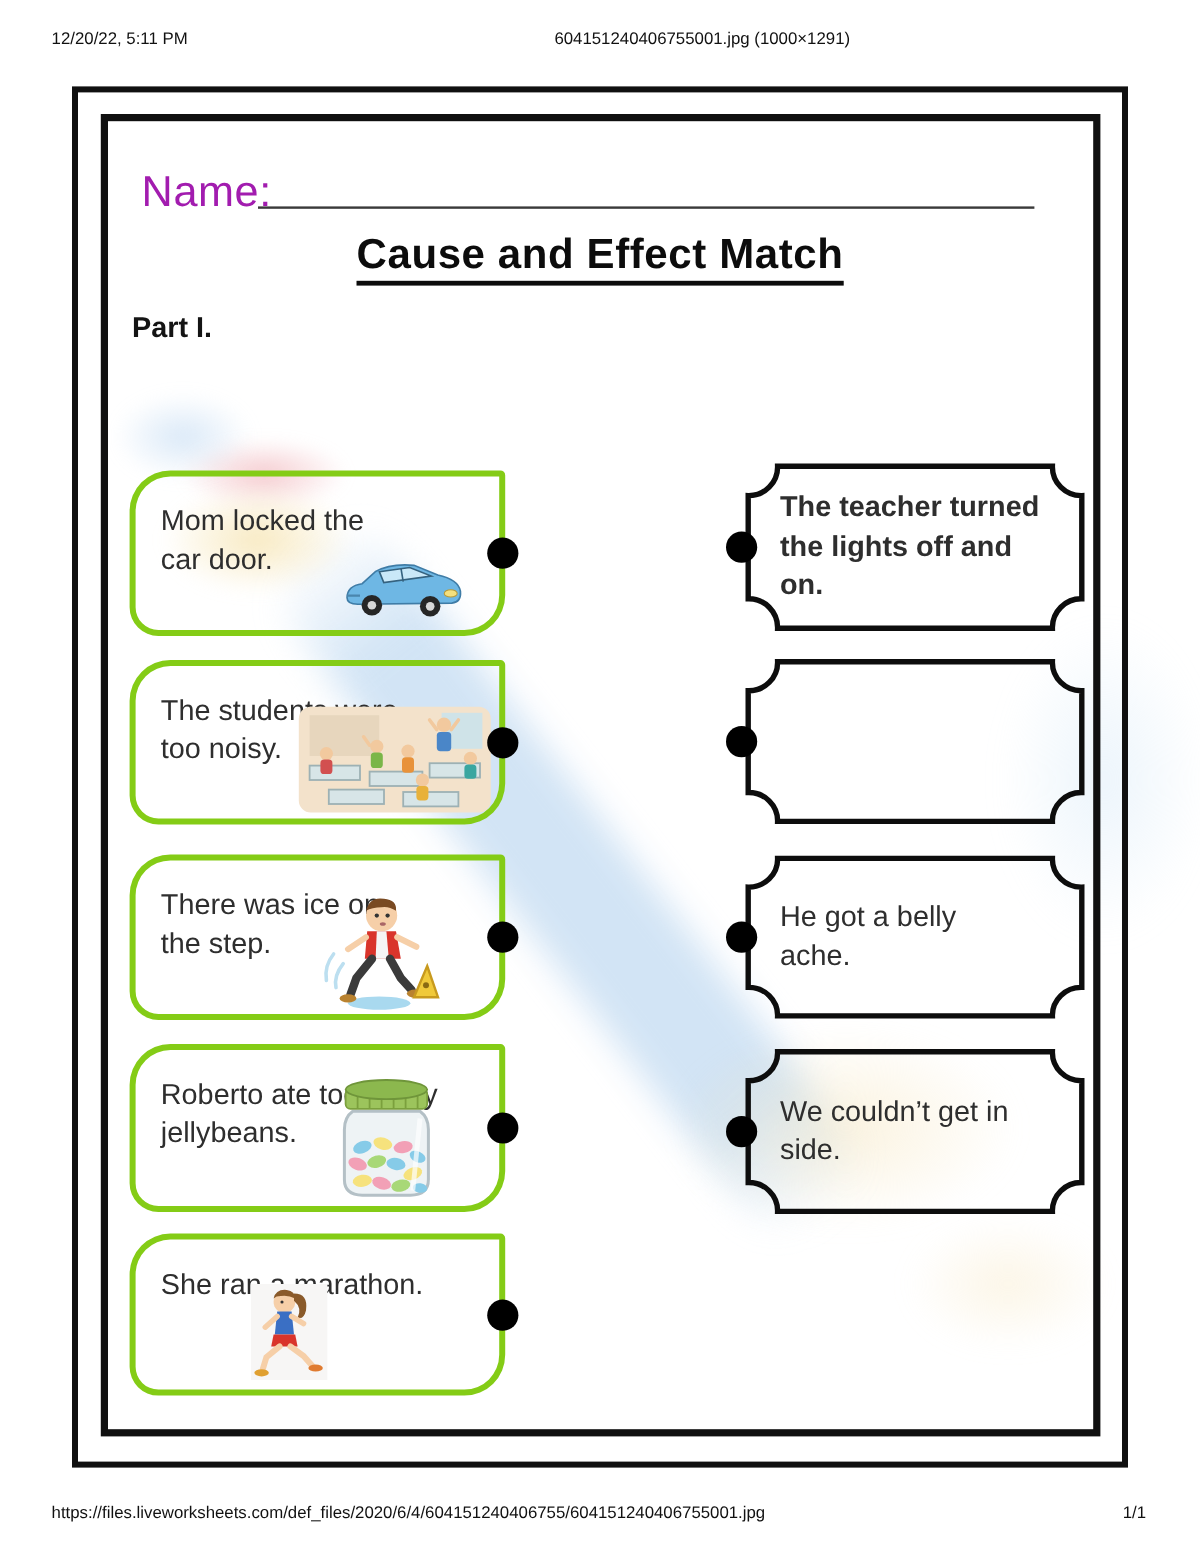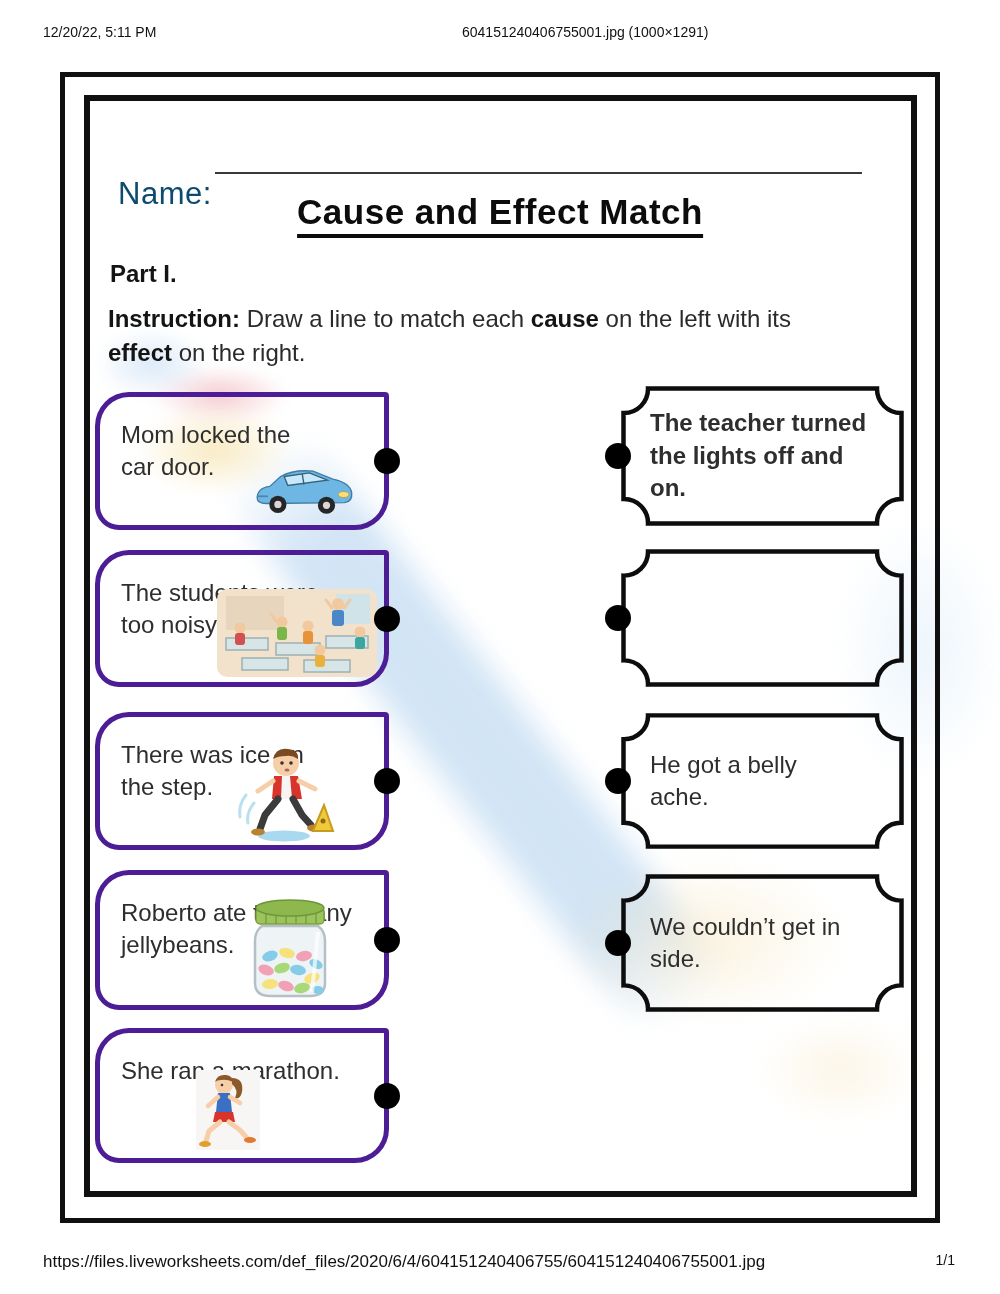--- a/index.html
+++ b/index.html
@@ -2,21 +2,21 @@
 <html><head>
 <meta charset="utf-8">
 <style>
   html,body{margin:0;padding:0;background:#e9e9e9;}
   .page{position:relative;width:1000px;height:1294px;background:#ffffff;margin:0 auto;
         font-family:"Liberation Sans",sans-serif;overflow:hidden;color:#1c1c1c;}
 
   
   .hdr-left{position:absolute;left:43px;top:24px;font-size:14px;color:#111;}
   .hdr-center{position:absolute;left:462px;top:24px;font-size:14px;color:#111;}
-  .ftr-url{position:absolute;left:43px;top:1252px;font-size:17px;color:#111;}
+  .ftr-url{position:absolute;left:43px;top:1252px;font-size:14px;color:#111;}
   .ftr-page{position:absolute;right:45px;top:1252px;font-size:14px;color:#111;text-align:right;}
 
   
   .wm{position:absolute;pointer-events:none;}
   .wm-streak{left:300px;top:425px;width:700px;height:105px;transform:rotate(52deg);
     transform-origin:left top;border-radius:60px;filter:blur(14px);
     background:linear-gradient(90deg,rgba(186,214,240,0),rgba(186,214,240,.65) 15%,rgba(186,214,240,.65) 85%,rgba(186,214,240,0));}
   .wm-pink{left:150px;top:366px;width:140px;height:58px;filter:blur(6px);
     background:radial-gradient(ellipse,rgba(238,168,175,.6),rgba(238,168,175,0) 70%);}
   .wm-yellow1{left:135px;top:405px;width:160px;height:90px;filter:blur(7px);
@@ -27,34 +27,34 @@
     background:radial-gradient(ellipse,rgba(246,228,185,.45),rgba(246,228,185,0) 70%);}
   .wm-yellow3{left:755px;top:1015px;width:170px;height:110px;filter:blur(10px);
     background:radial-gradient(ellipse,rgba(246,228,185,.35),rgba(246,228,185,0) 70%);}
   .wm-blue2{left:835px;top:515px;width:170px;height:270px;filter:blur(12px);
     background:radial-gradient(ellipse,rgba(205,228,246,.38),rgba(205,228,246,0) 70%);}
 
   
   .frame-outer{position:absolute;left:60px;top:72px;width:870px;height:1141px;border:5px solid #101010;}
   .frame-inner{position:absolute;left:84px;top:95px;width:821px;height:1090px;border:6px solid #101010;}
 
-  .name-label{position:absolute;left:118px;top:139px;font-size:31px;color:#0c4a6e;letter-spacing:.5px;margin-top:37px;}
+  .name-label{position:absolute;left:118px;top:139px;font-size:36px;color:#a21caf;letter-spacing:.5px;}
   .name-line{position:absolute;left:215px;top:172px;width:647px;border-top:2px solid #3a3a3a;}
 
   .ws-title{position:absolute;left:500px;top:192px;transform:translateX(-50%);
     font-size:35px;font-weight:bold;letter-spacing:.5px;color:#0c0c0c;
     border-bottom:4px solid #0c0c0c;padding-bottom:2px;white-space:nowrap;}
 
   .part-label{position:absolute;left:110px;top:260px;font-size:24px;font-weight:bold;color:#141414;}
   .instruction{position:absolute;left:108px;top:302px;width:748px;font-size:24px;line-height:1.4;color:#2a2a2a;}
   .b{font-weight:bold;color:#141414;}
 
   
-  .cause-box{position:absolute;left:95px;width:284px;border:5px solid #4c1d95;
-    border-radius:34px 4px 34px 24px;background:transparent;}
+  .cause-box{position:absolute;left:108px;width:284px;border:5px solid #84cc16;
+    border-radius:34px 4px 34px 24px;background:transparent;padding-left:19px;}
   .cause-text{position:absolute;left:21px;top:22px;font-size:24px;line-height:1.35;color:#2e2e2e;}
   .t1{max-width:185px}.t2{max-width:210px}.t3{max-width:205px}.t4{max-width:262px}.t5{max-width:252px}
   .dot{position:absolute;width:26px;height:26px;border-radius:50%;background:#000;}
   .dot-r{right:-16px;top:50%;margin-top:-13px;}
   .dot-l{left:-15px;top:50%;margin-top:-13px;}
 
   
   .effect-box{position:absolute;left:620px;width:285px;}
   .effect-box svg.ticket{position:absolute;left:0;top:0;width:100%;height:100%;}
   .effect-text{position:absolute;left:30px;top:0;height:100%;display:flex;align-items:center;
@@ -81,21 +81,20 @@
 
   <div class="frame-outer"></div>
   <div class="frame-inner"></div>
 
   <div class="name-label">Name:</div>
   <div class="name-line"></div>
 
   <div class="ws-title">Cause and Effect Match</div>
 
   <div class="part-label">Part I.</div>
-  <div class="instruction"><span class="b">Instruction:</span><span> Draw a line to match each </span><span class="b">cause</span><span> on the left with its </span><span class="b">effect</span><span> on the right.</span></div>
 
   <div class="cause-box" style="top:392px;height:128px;">
     <div class="cause-text t1">Mom locked the car door.</div>
     <span class="pic" style="right:26px;bottom:4px;width:108px;height:62px;">
       <svg viewBox="0 0 120 62" width="108" height="62">
         <path d="M8,40 Q8,29 22,27 L34,16 Q48,8 70,10 L92,19 Q111,23 113,34 Q114,44 105,45 L18,46 Q8,46 8,40 Z" fill="#6eb7e4" stroke="#3f7ca6" stroke-width="1.5"></path>
         <path d="M38,16 L66,12 L86,20 L42,26 Z" fill="#c9e8f8" stroke="#35627f" stroke-width="1.5"></path>
         <line x1="58" y1="13" x2="60" y2="25" stroke="#35627f" stroke-width="1.5"></line>
         <ellipse cx="104" cy="36" rx="6" ry="3.4" fill="#f5e07d" stroke="#b89a3a" stroke-width="1"></ellipse>
         <circle cx="31" cy="47" r="9.5" fill="#262626"></circle>

